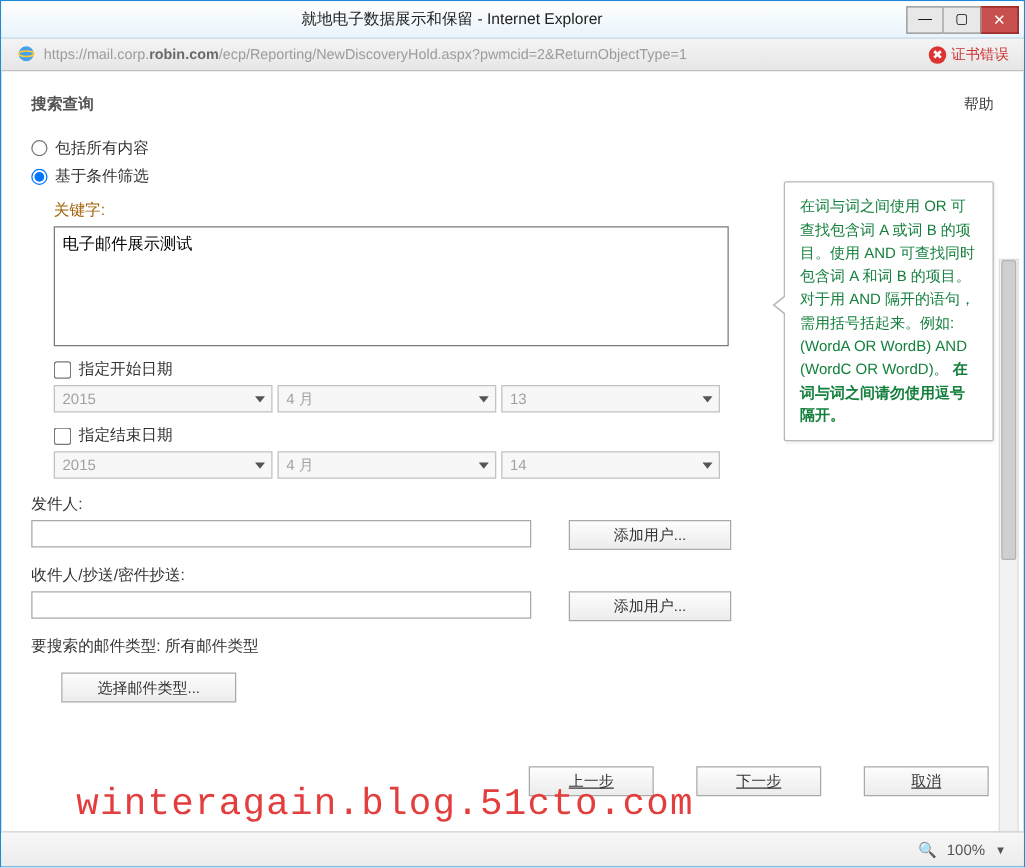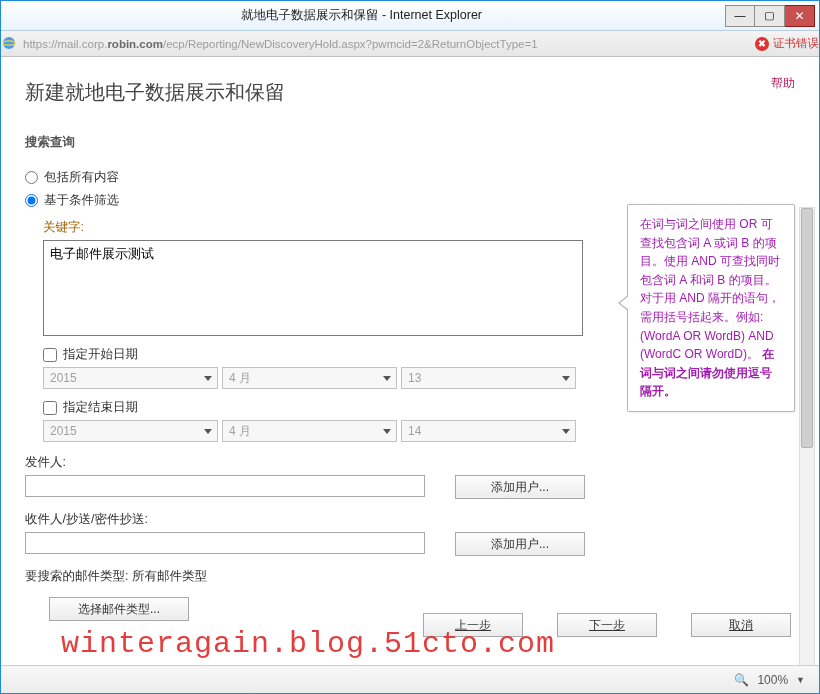--- a/index.html
+++ b/index.html
@@ -11,29 +11,29 @@
   .titlebar { height: 30px; background: linear-gradient(#fff,#e8f4fc); display: flex; align-items: center; border-bottom: 1px solid #b7cfe0; }
   .t-space { width: 240px; }
   .t-title { flex: 1; font-size: 12.5px; color: #222; }
   .t-ctrls { display: flex; height: 22px; margin-right: 4px; }
   .t-btn { width: 30px; height: 22px; border: 1px solid #8e8e8e; border-left: 0; display:flex; align-items:center; justify-content:center; background:#e8e8e8; }
   .t-btn:first-child { border-left:1px solid #8e8e8e; }
   .t-btn.close { background:#c8504e; border-color:#8c1a18; }
   .t-sym { font-size:11px; line-height:1; }
   .t-btn.close .t-sym { color:#fff; font-size:12px; }
 
-  .addr { height: 26px; background: linear-gradient(#f4f4f4,#e6e6e6); border-bottom:1px solid #c1c1c1; display:flex; align-items:center; padding:0 0; gap:6px; }
+  .addr { height: 26px; background: linear-gradient(#f4f4f4,#e6e6e6); border-bottom:1px solid #c1c1c1; display:flex; align-items:center; padding:0 12px; gap:6px; }
   .addr-ico { width:16px; height:16px; display:flex; align-items:center; justify-content:center; font-size:11px; }
   .addr-url { flex:1; font-size:11.5px; color:#9c9c9c; white-space:nowrap; overflow:hidden; }
   .addr-url b { color:#6a6a6a; font-weight:bold; }
   .cert-err { display:flex; align-items:center; gap:4px; font-size:11.5px; color:#c33; }
   .cert-ico { width:14px; height:14px; background:#d33; border-radius:50%; color:#fff; font-size:10px; display:flex; align-items:center; justify-content:center; }
 
   .page { position:relative; padding:18px 24px 0 24px; height:636px; }
-  .help { position:absolute; right:24px; top:18px; color:#be185d; font-size:12px; }
+  .help { position:absolute; right:24px; top:18px; color:#404040; font-size:12px; }
   h1.hdr { margin:4px 0 28px 0; font-size:20px; color:#444; font-weight:400; }
 
   .layout { display:flex; gap:22px; }
   .left { flex:1; min-width:0; }
   .right { width:168px; }
 
   .sec-title { color:#555; font-size:12.5px; font-weight:600; margin-bottom:18px; }
 
   .radio-row { display:flex; align-items:center; gap:6px; font-size:12.5px; color:#333; margin-bottom:6px; }
   .radio-row input { margin:0; }
@@ -54,21 +54,21 @@
   .sel.m { width:175px; }
   .sel.d { width:175px; }
 
   .txt { height:22px; border:1px solid #a9a9a9; background:#fff; font-size:12px; padding:0 4px; }
   .user-row { display:flex; gap:6px; }
   .user-row .txt { width:400px; }
   .btn { height:24px; min-width:130px; border:1px solid #a9a9a9; background:linear-gradient(#fdfdfd,#ececec); font-size:12px; color:#333; cursor:pointer;margin-left:24px; }
 
   .type-btn { margin-top:8px; width:140px; }
 
-  .tip { position:relative; border:1px solid #b7b7b7; background:#fff; border-radius:2px; padding:10px 12px; font-size:12px; color:#a21caf; line-height:1.55; box-shadow:1px 1px 3px rgba(0,0,0,.08); }
+  .tip { position:relative; border:1px solid #b7b7b7; background:#fff; border-radius:2px; padding:10px 12px; font-size:12px; color:#15803d; line-height:1.55; box-shadow:1px 1px 3px rgba(0,0,0,.08); }
   .tip::before { content:""; position:absolute; left:-10px; top:90px; border-top:8px solid transparent; border-bottom:8px solid transparent; border-right:10px solid #b7b7b7; }
   .tip::after { content:""; position:absolute; left:-8.5px; top:90px; border-top:8px solid transparent; border-bottom:8px solid transparent; border-right:10px solid #fff; }
 
   .scroll-track { position:absolute; right:4px; top:150px; width:16px; height:460px; background:#f2f2f2; border:1px solid #ddd; }
   .scroll-thumb { position:absolute; left:1px; right:1px; top:0; height:240px; background:#cfcfcf; border:1px solid #b3b3b3; border-radius:2px; }
 
   .footer-btns { position:absolute; right:28px; bottom:56px; display:flex; gap:10px; }
   .footer-btns .btn { width:100px; min-width:unset;text-decoration:underline; }
 
   .statusbar { position:absolute; left:0; right:0; bottom:0; height:28px; border-top:1px solid #cfcfcf; background:linear-gradient(#f7f7f7,#ececec); display:flex; align-items:center; justify-content:flex-end; padding:0 14px; gap:8px; font-size:12px; color:#555; }
@@ -109,21 +109,20 @@
       <span>https://mail.corp.</span><b>robin.com</b><span>/ecp/Reporting/NewDiscoveryHold.aspx?pwmcid=2&amp;ReturnObjectType=1</span>
     </div>
     <div class="cert-err">
       <div class="cert-ico">✖</div>
       <span>证书错误</span>
     </div>
   </div>
 
   <div class="page">
     <a class="help">帮助</a>
-    <h1 class="hdr">新建就地电子数据展示和保留</h1>
 
     <div class="layout">
       <div class="left">
         <div class="sec-title">搜索查询</div>
 
         <label class="radio-row">
           <input type="radio" name="scope" style="">
           <span>包括所有内容</span>
         </label>
         <label class="radio-row">

